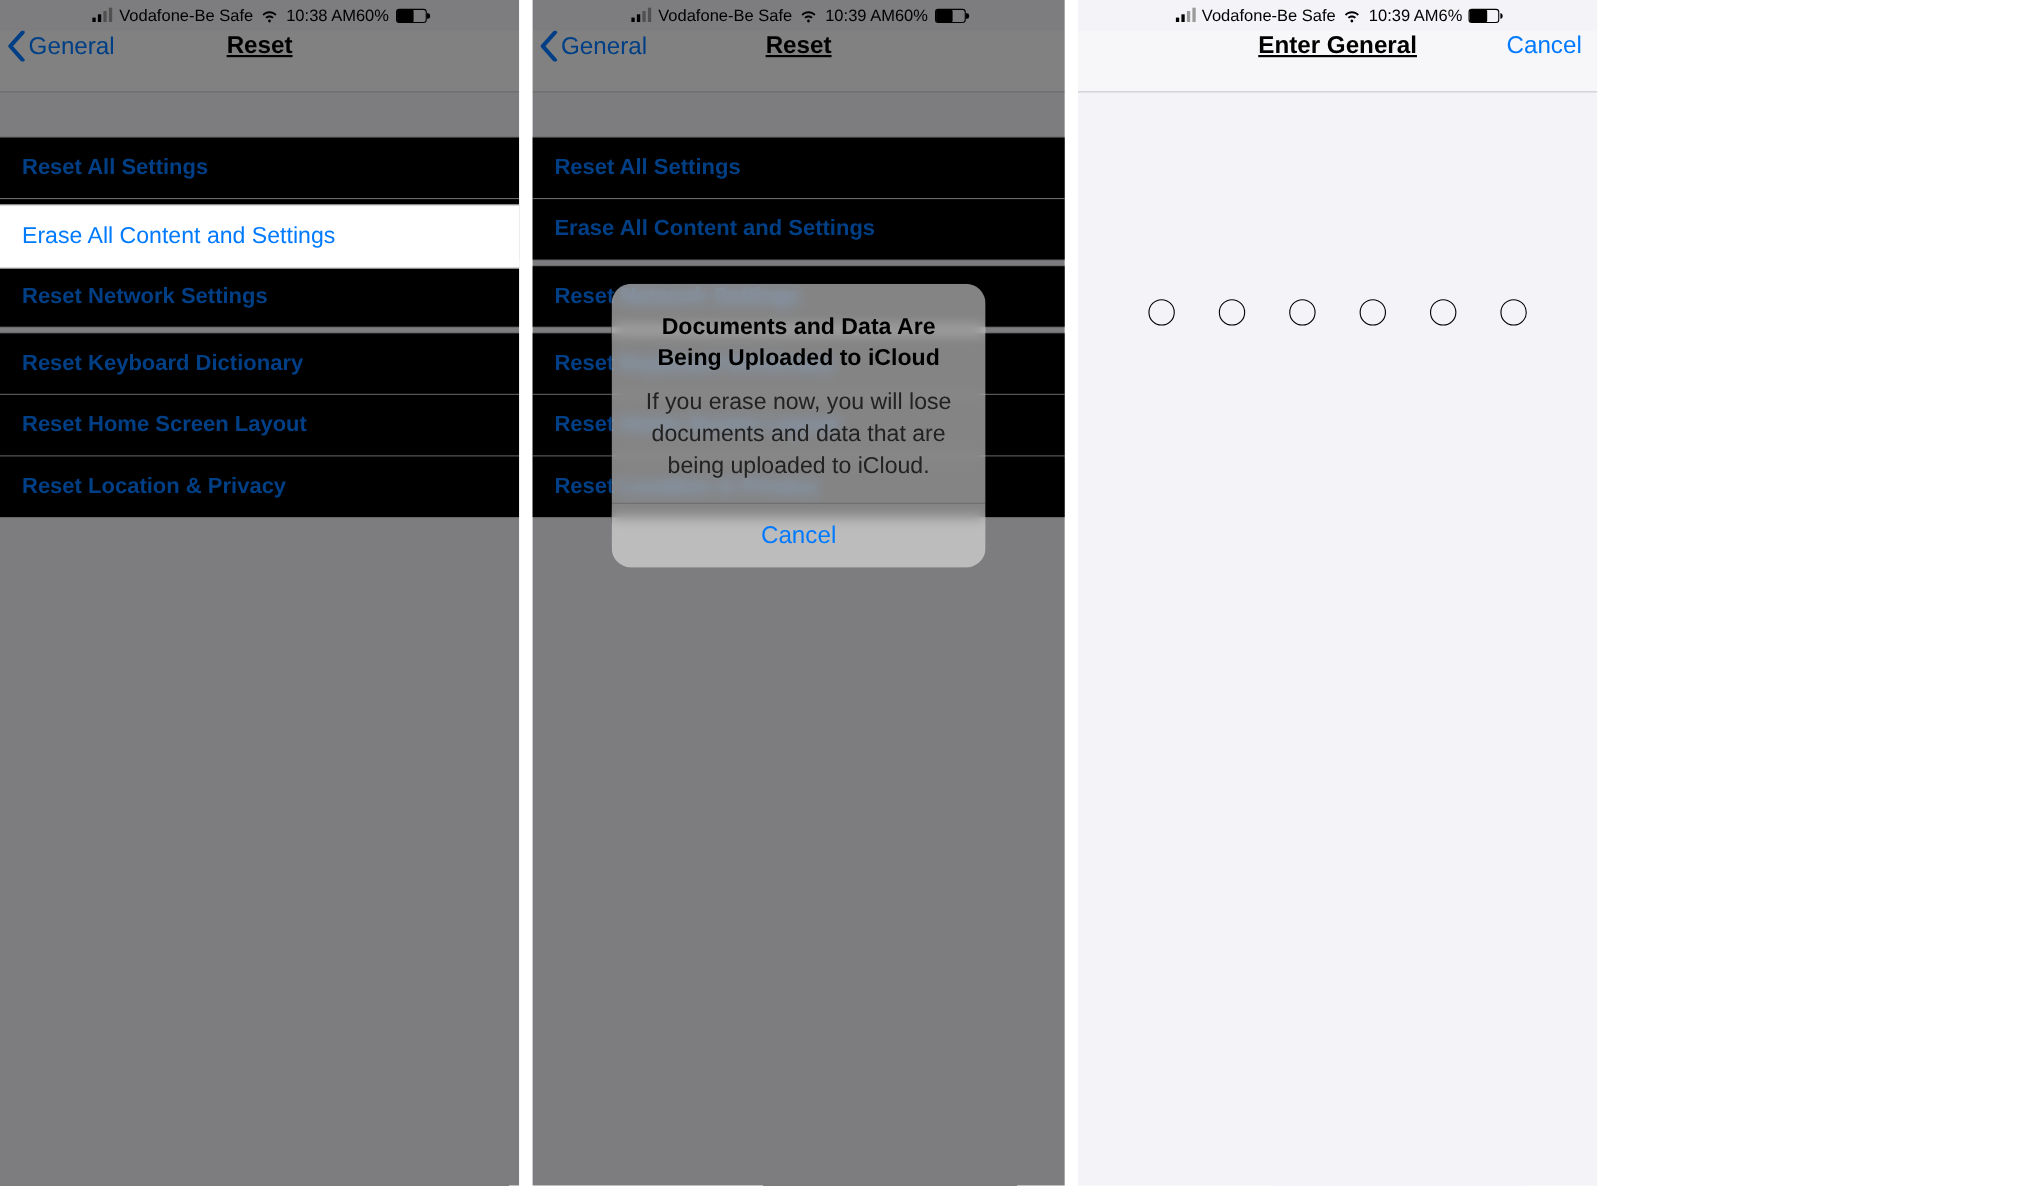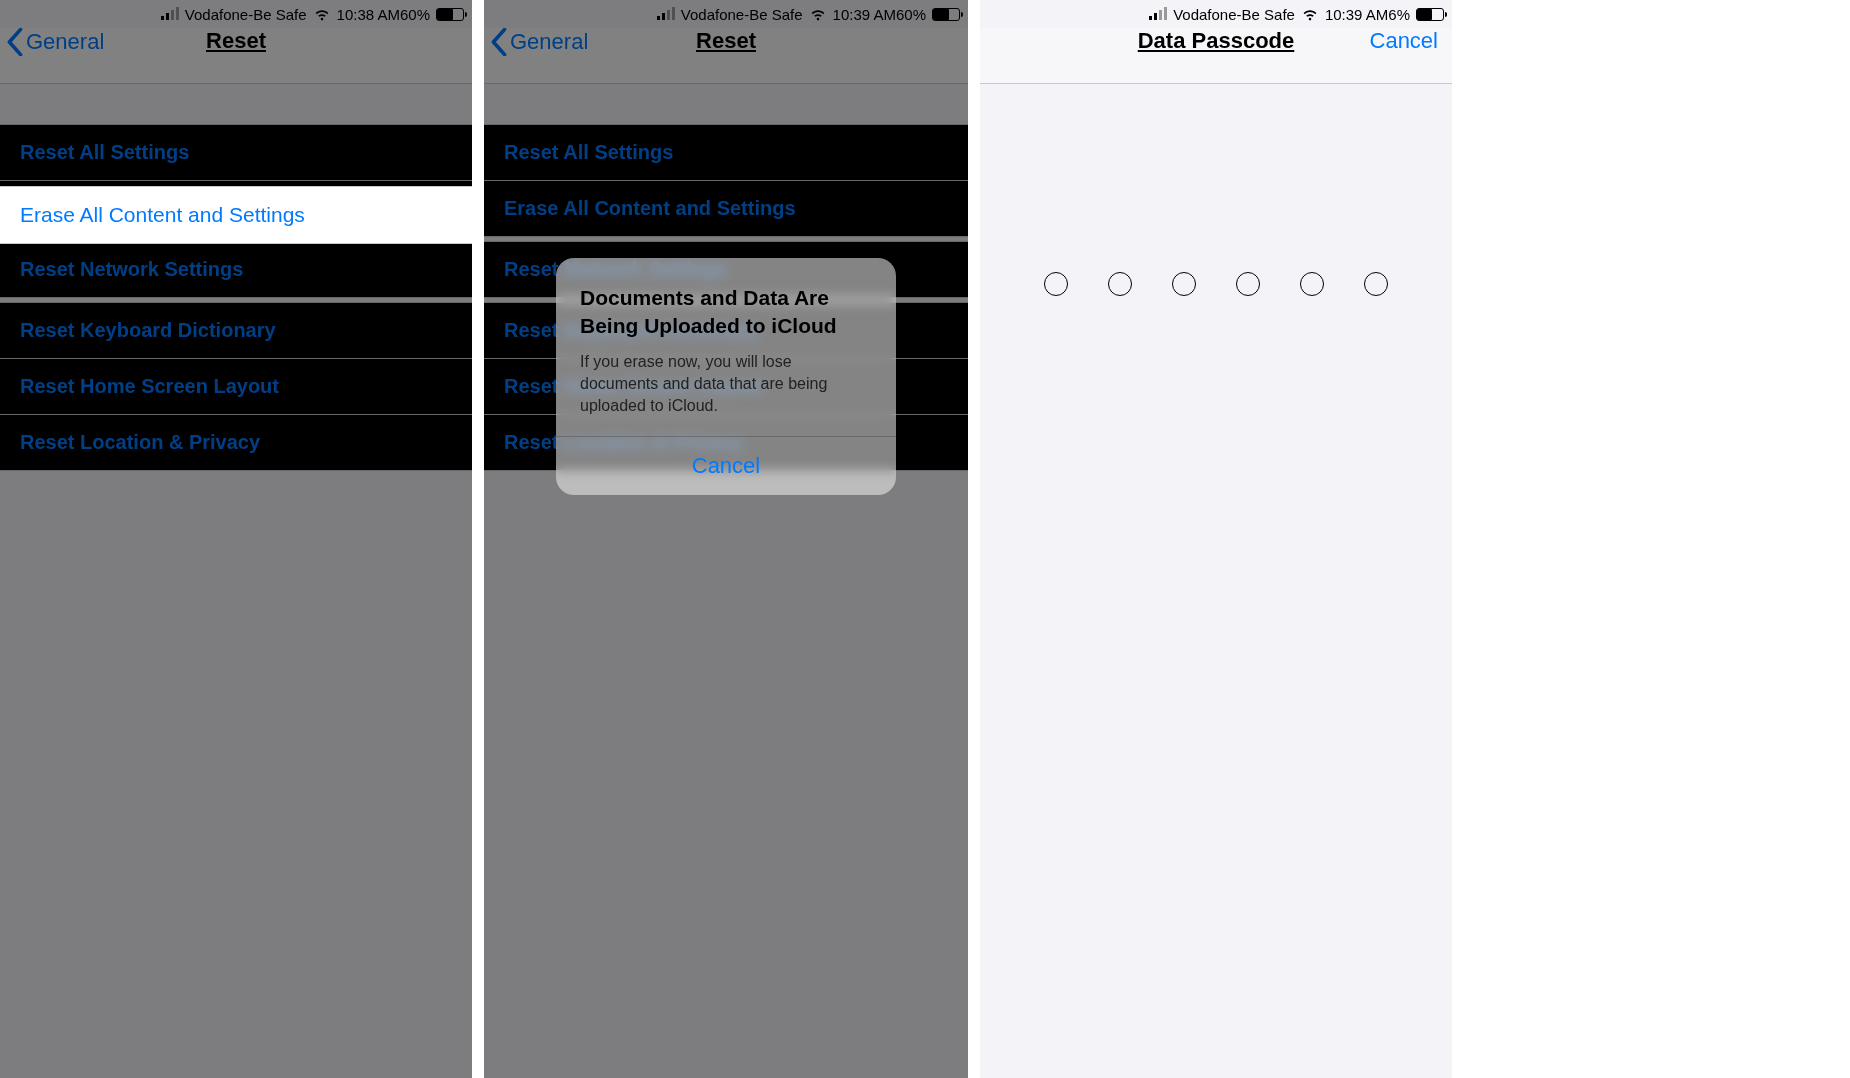--- a/index.html
+++ b/index.html
@@ -20,21 +20,21 @@
   }
   .screen1 { width: 472px; }
   .screen2 { width: 484px; margin-left: 12px; }
   .screen3 { width: 472px; margin-left: 12px; background:#f4f4f8; }
 
   
   .status-bar {
     height: 28px;
     display:flex;
     align-items:center;
-    justify-content:flex-end;
+    justify-content:center;
     padding: 0 8px;
     font-size: 15px;
     font-weight:500;
     background: transparent;
     color:#000;
   }
   .status-left, .status-right { display:flex; align-items:center; gap:6px; }
   .signal-bars { display:flex; align-items:flex-end; gap:2px; height:12px;}
   .signal-bars span { width:3px; background:#000; display:block;}
   .signal-bars span:nth-child(1){height:4px;}
@@ -106,23 +106,24 @@
     top: 258px;
     width: 340px;
     background: rgba(240,240,240,0.55);
     border-radius:18px;
     z-index:6;
     overflow:hidden;
     backdrop-filter: blur(6px);
   }
   .alert-head{
     padding: 26px 24px 18px;
+    text-align:center;
   }
   .alert-title{ font-size:21px; font-weight:600; color:#000; line-height:1.35;}
-  .alert-msg{ font-size:16px; color:#222; margin-top:10px; line-height:1.4;}
+  .alert-msg{ font-size:21px; color:#222; margin-top:10px; line-height:1.4;}
   .alert-btn{
     border-top:1px solid rgba(60,60,67,0.36);
     text-align:center;
     padding:16px 8px;
     font-size:22px;
     color:#007aff;
     cursor:pointer;
   }
   .alert-btn.highlight{ background:#fff;}
 
@@ -269,21 +270,21 @@
     </div>
     <div class="status-right">
       <span>6%</span>
       <span class="battery">
           <span class="battery-fill" style="width:59%"></span>
         </span>
     </div>
   </div>
 
   <div class="nav-bar" style="background:#f7f7f9;">
-    <span class="nav-title">Data Passcode</span>
+    <span class="nav-title">Enter General</span>
     <span class="nav-right">Cancel</span>
   </div>
 
   <div class="passcode-area">
     <div class="dots">
       <span class="dot"></span>
       <span class="dot"></span>
       <span class="dot"></span>
       <span class="dot"></span>
       <span class="dot"></span>

